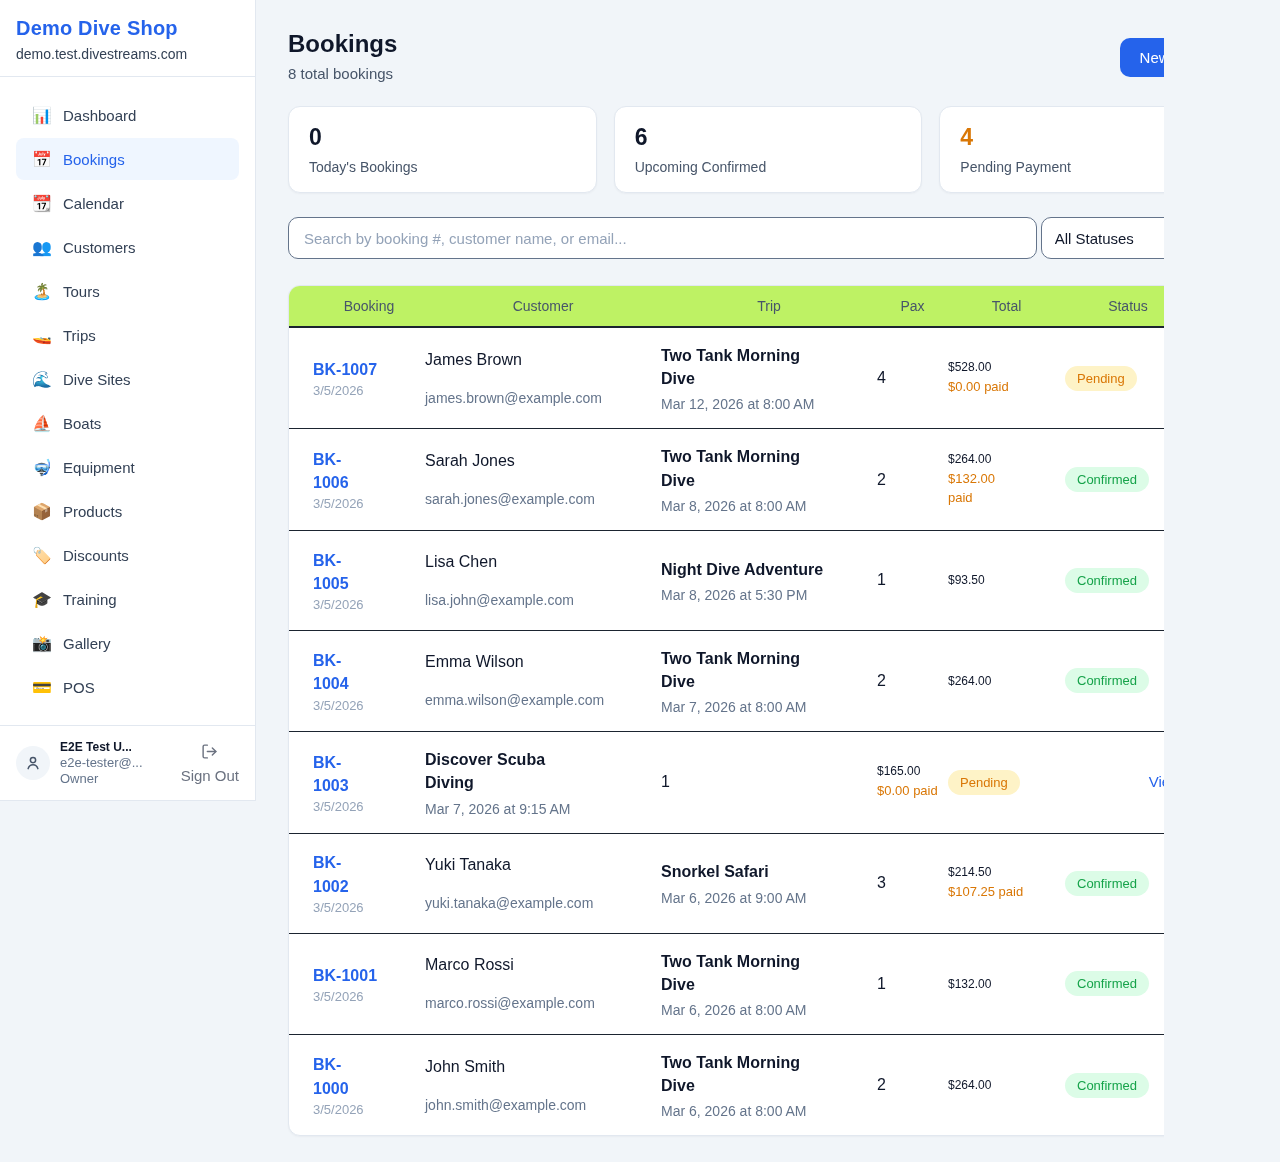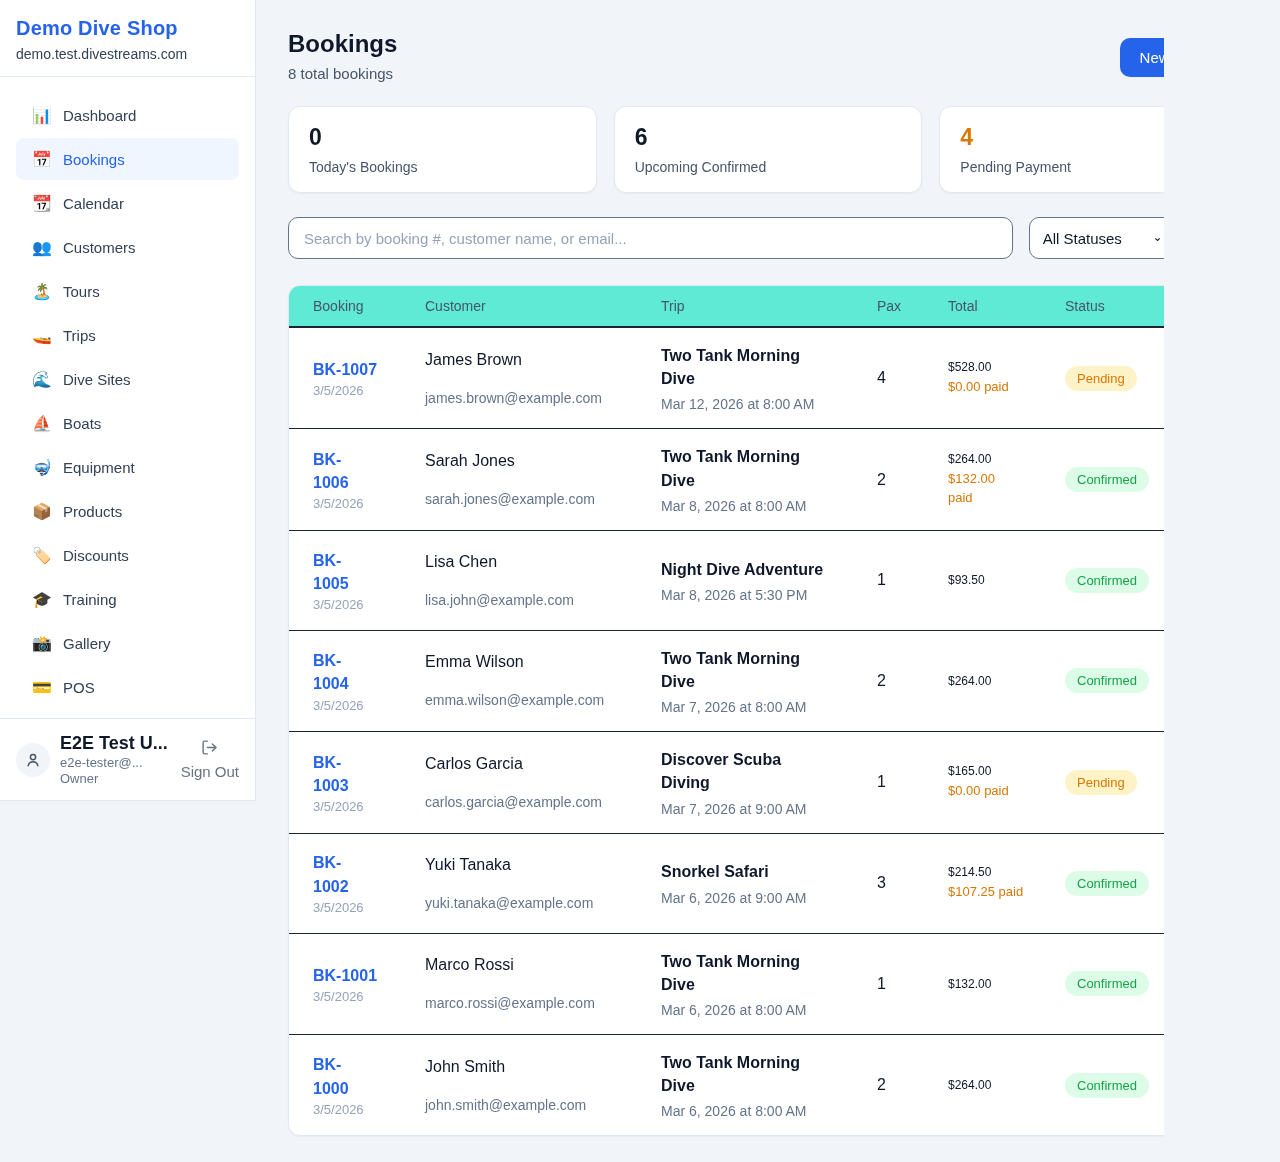--- a/index.html
+++ b/index.html
@@ -14,56 +14,56 @@
   .brand-name { font-size:20px; font-weight:700; color:#2563eb; letter-spacing:.2px; }
   .brand-domain { margin-top:6px; font-size:14px; color:#334155; }
   .nav { padding:17px 16px 0 16px; flex:0 0 auto; }
   .nav-item { display:flex; align-items:center; gap:11px; height:42px; margin-bottom:2px;
               padding:0 16px; border-radius:8px; font-size:15px; color:#334155; cursor:pointer; }
   .nav-item .nav-emoji { font-size:16px; width:20px; text-align:center; }
   .nav-item.active { background:#eff6ff; color:#2563eb; font-weight:500; }
   .user-panel { margin-top:auto; border-top:1px solid #e2e8f0; padding:14px 16px; display:flex; align-items:center; gap:10px; }
   .avatar { width:34px; height:34px; border-radius:50%; background:#f1f5f9; display:flex; align-items:center; justify-content:center; flex:0 0 auto; }
   .user-info { min-width:0; width:96px; }
-  .user-name { font-size:18px; font-weight:700; color:#0f172a; white-space:nowrap; }
+  .user-name { font-size:12px; font-weight:700; color:#0f172a; white-space:nowrap; }
   .user-email, .user-role { font-size:13px; color:#64748b; margin-top:1px; white-space:nowrap; }
   .signout { margin-left:auto; display:flex; align-items:center; gap:7px; font-size:15px; color:#6b7280; cursor:pointer; background:none; border:none; font-family:inherit;flex-direction:column; }
 
   
   .main { position:absolute; left:256px; top:0; width:1024px; padding:30px 32px 0 32px; }
   .page-header { display:flex; align-items:flex-start; margin-bottom:24px; }
   .page-title { font-size:24px; font-weight:700; color:#0f172a; }
   .page-subtitle { margin-top:7px; font-size:15px; color:#475569; }
   .btn-primary { margin-left:auto; margin-top:8px; background:#2563eb; color:#fff; border:none; border-radius:10px;
                  padding:11px 20px; font-size:15px; font-weight:500; font-family:inherit; cursor:pointer; }
 
   .stats { display:flex; gap:17px; margin-bottom:24px; }
   .stat-card { flex:1; background:#fff; border:1px solid #e2e8f0; border-radius:12px; padding:17px 20px;
                box-shadow:0 1px 2px rgba(15,23,42,.04); }
   .stat-value { font-size:23px; font-weight:700; color:#0f172a; }
   .stat-value.accent-orange { color:#d97706; }
   .stat-label { margin-top:8px; font-size:14px; color:#475569; }
 
-  .filter-row { display:flex; align-items:center; gap:16px; margin-bottom:26px; }
+  .filter-row { display:flex; align-items:center; gap:4px; margin-bottom:26px; }
   .search-input { flex:1; height:42px; border:1px solid #64748b; border-radius:10px; padding:0 15px;
                   font-size:15px; font-family:inherit; color:#0f172a; background:#fff; }
   .search-input::placeholder { color:#94a3b8; }
   .select-wrap { position:relative; width:144px; flex:0 0 auto; }
   .select-wrap select { width:100%; height:42px; border:1px solid #64748b; border-radius:10px; background:#fff;
                         font-size:15px; font-family:inherit; color:#0f172a; padding:0 28px 0 13px;
                         appearance:none; -webkit-appearance:none; cursor:pointer; }
   .select-chevron { position:absolute; right:10px; top:50%; transform:translateY(-58%); font-size:12px; color:#0f172a; pointer-events:none; }
   .filter-btn { background:none; border:none; font-size:15px; font-weight:500; color:#0f172a;
                 font-family:inherit; cursor:pointer; padding:8px 6px; margin-left:14px; }
 
   
   .table-card { background:#fff; border:1px solid #e2e8f0; border-radius:12px; overflow:hidden;
                 box-shadow:0 1px 2px rgba(15,23,42,.04); }
   .tgrid { display:grid; grid-template-columns:112px 236px 216px 71px 117px 126px minmax(0,1fr); align-items:center; }
-  .thead { background:#5eead4; height:42px; border-bottom:2px solid #1b2430; padding:0 24px; }
+  .thead { background:#bef264; height:42px; border-bottom:2px solid #1b2430; padding:0 24px;text-align:center; }
   .th { font-size:14px; font-weight:500; color:#475569; }
   .trow { padding:0 24px; min-height:100px; border-bottom:1px solid #1b2430; }
   .trow:last-child { border-bottom:none; }
   .cell { padding:16px 10px 16px 0; }
   .bk-id { font-size:16px; font-weight:700; color:#2563eb; line-height:1.45; cursor:pointer; }
   .bk-date { font-size:13px; color:#94a3b8; margin-top:2px; }
   .cust-name { font-size:16px; color:#0f172a; }
   .cust-email { font-size:14px; color:#64748b; margin-top:21px; }
   .trip-name { font-size:16px; font-weight:700; color:#0f172a; line-height:1.45; }
   .trip-when { font-size:14px; color:#64748b; margin-top:6px; }
@@ -313,26 +313,22 @@
         <div class="cell view-cell">
           <span class="view-link">View</span>
         </div>
       </div>
           <div class="tgrid trow">
         <div class="cell">
           <div class="bk-id">BK-<br>1003</div>
           <div class="bk-date">3/5/2026</div>
         </div>
         <div class="cell">
-          <div class="cust-name">Carlos Garcia</div>
-          <div class="cust-email">carlos.garcia@example.com</div>
-        </div>
-        <div class="cell">
           <div class="trip-name">Discover Scuba<br>Diving</div>
-          <div class="trip-when">Mar 7, 2026 at 9:00 AM</div>
+          <div class="trip-when">Mar 7, 2026 at 9:15 AM</div>
         </div>
         <div class="cell pax">1</div>
         <div class="cell">
           <div class="total">$165.00</div>
           <div class="paid">$0.00 paid</div>
         </div>
         <div class="cell">
           <span class="badge pending">Pending</span>
         </div>
         <div class="cell view-cell">

